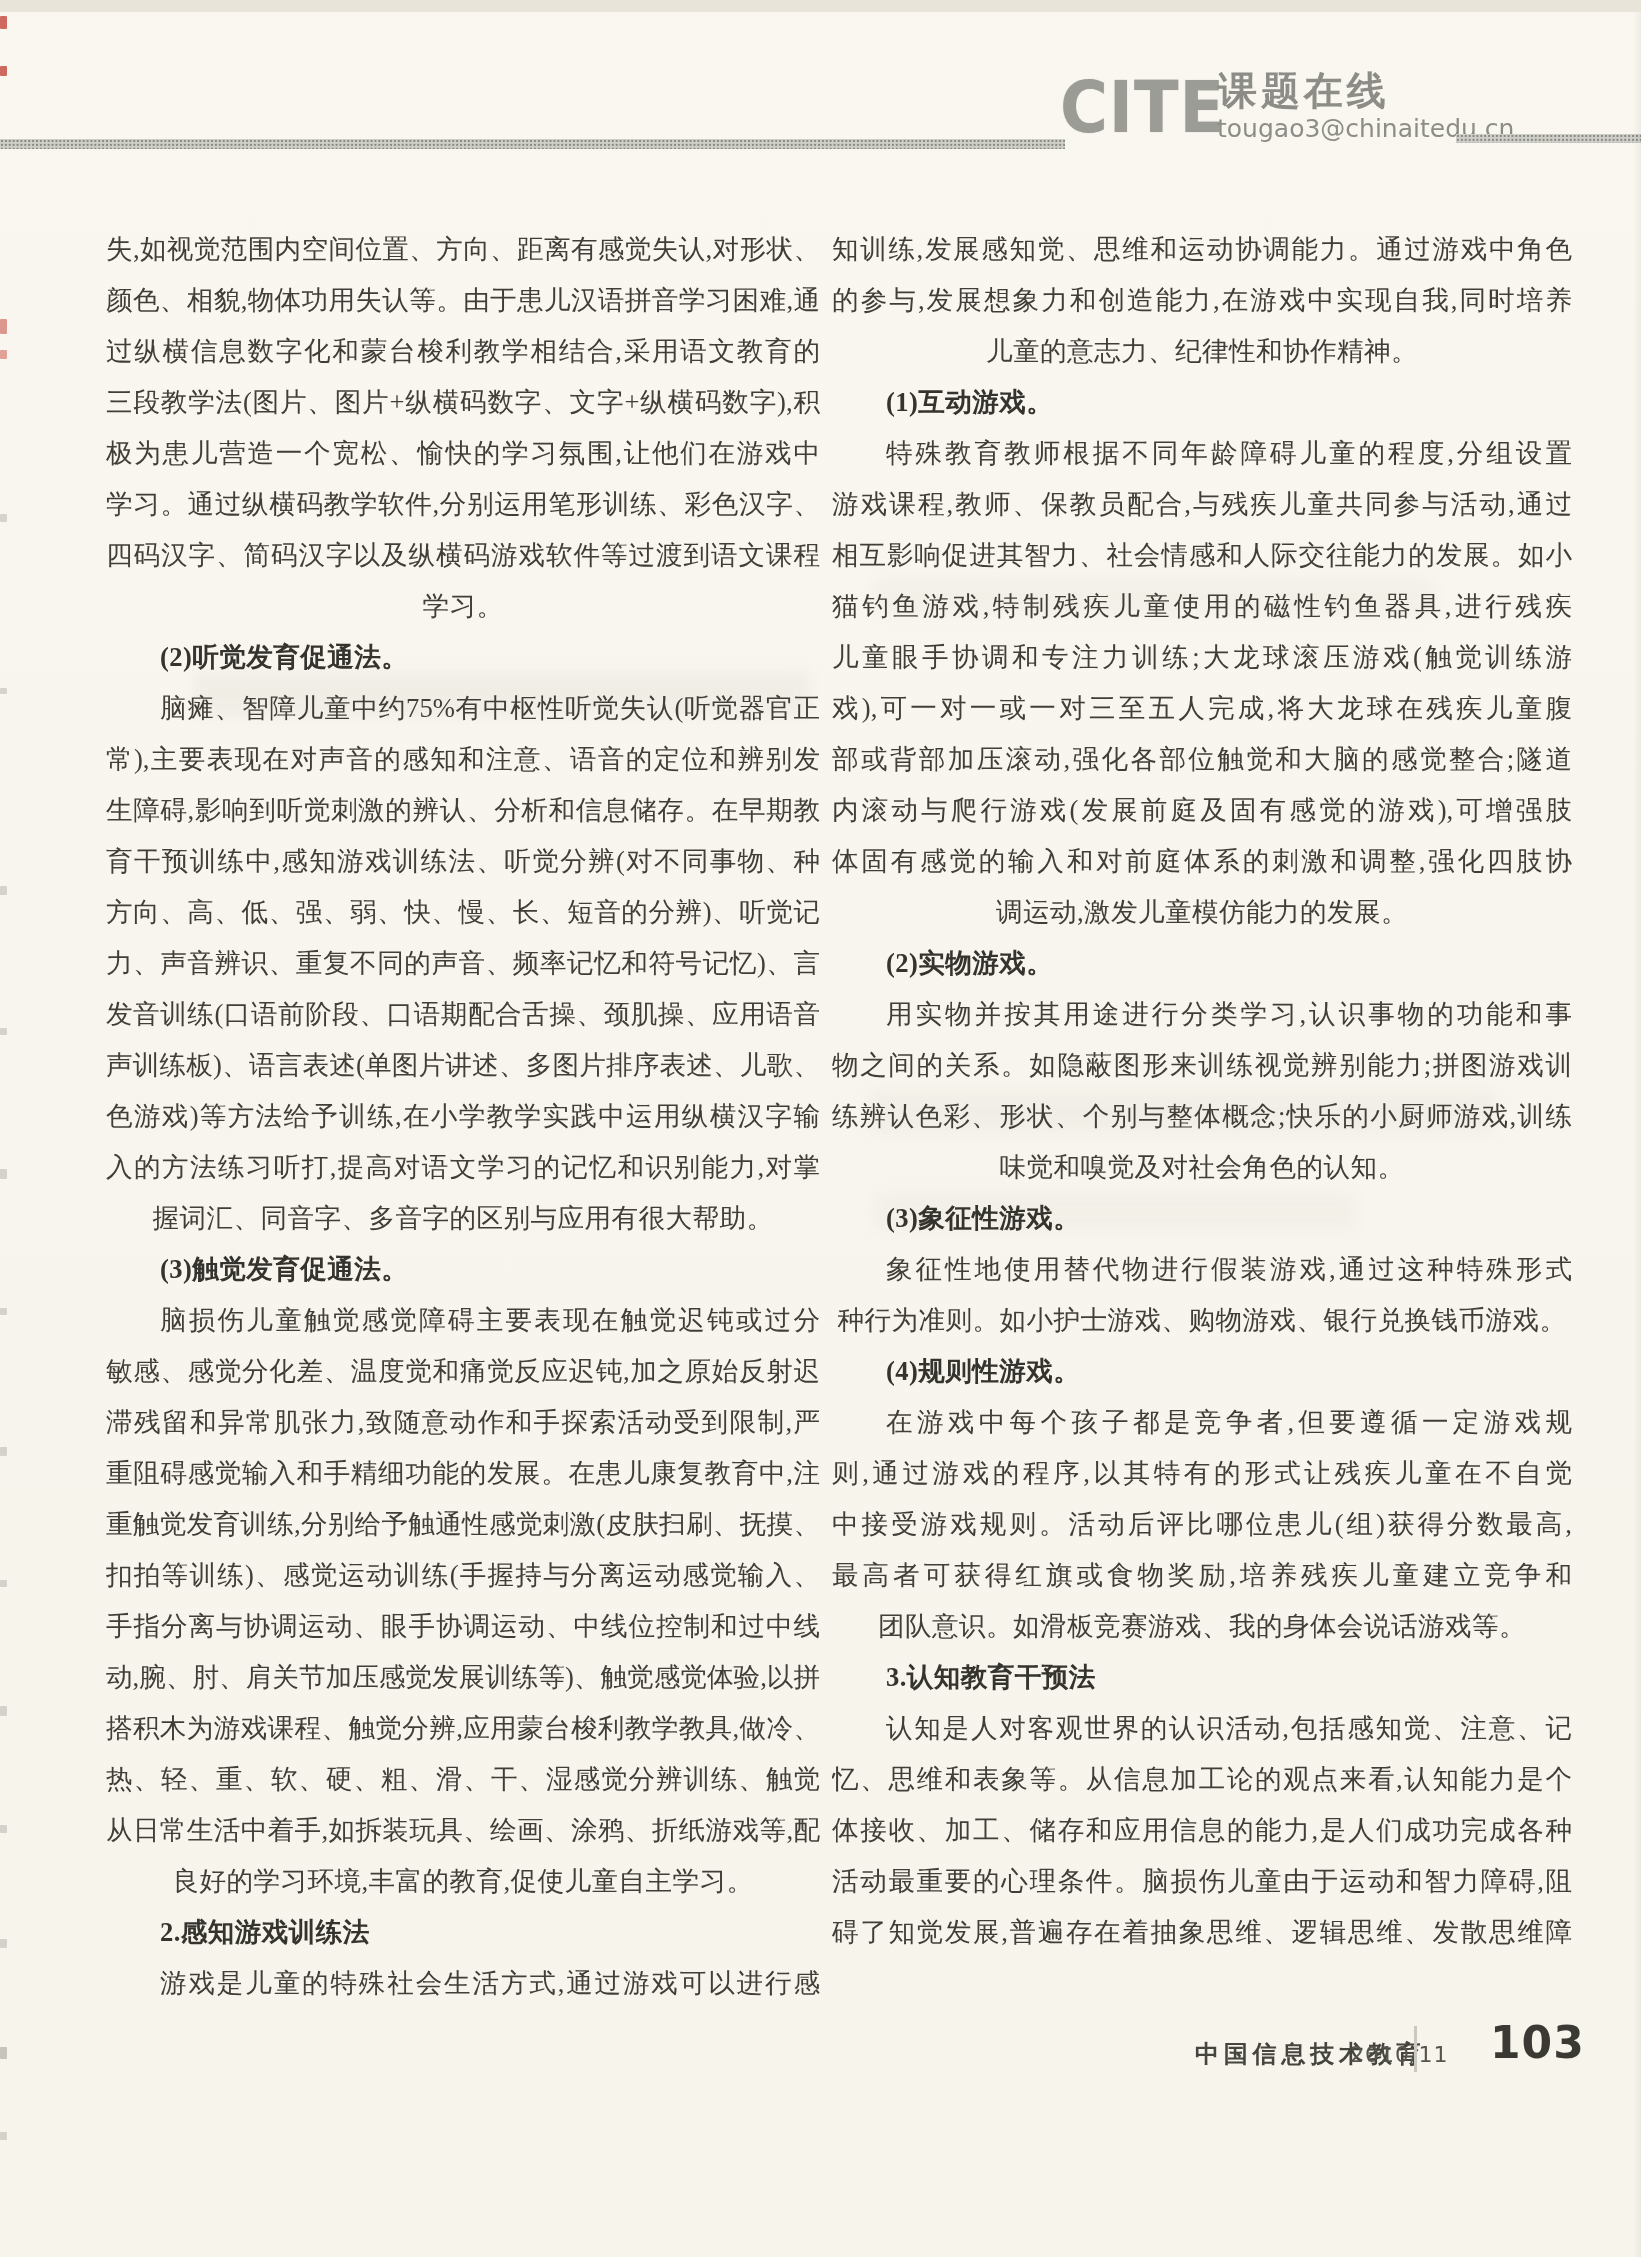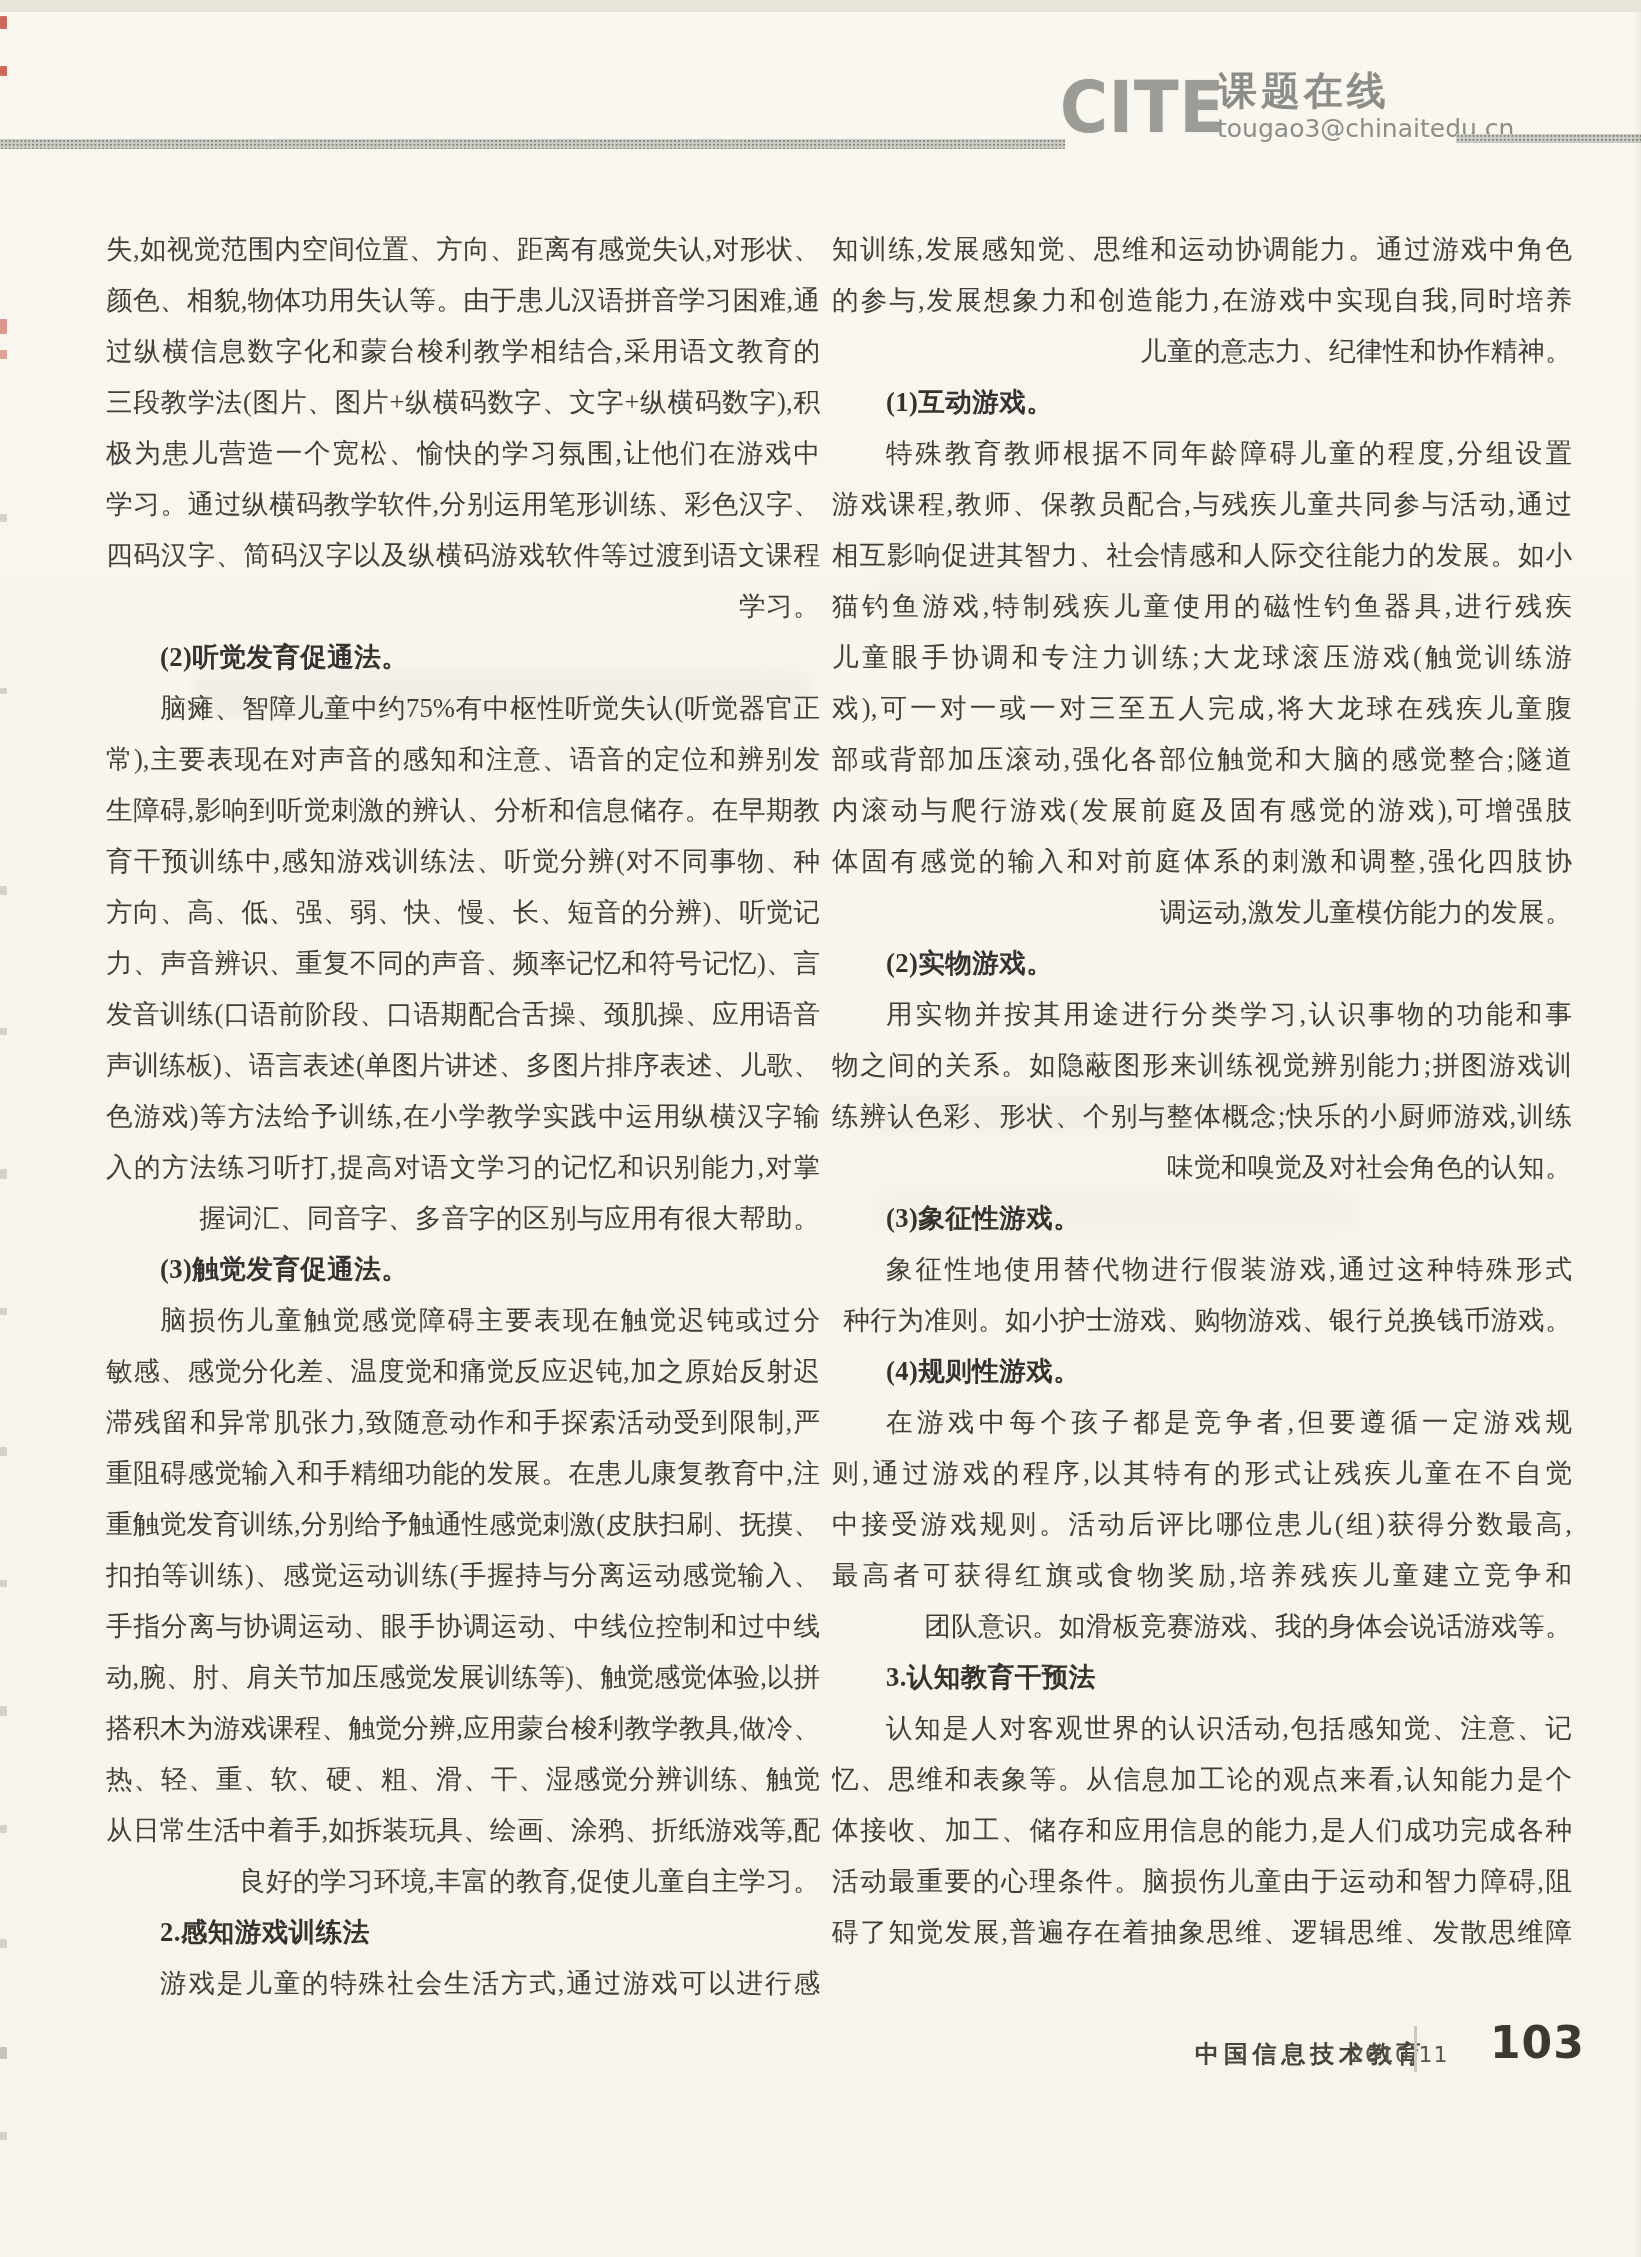--- a/index.html
+++ b/index.html
@@ -51,21 +51,21 @@
     height:51px; line-height:51px;
     font-size:26.6px; color:#403e38;
     overflow:hidden; letter-spacing:0.4px;
   }
   .line.mid, .line.first {
     text-align:justify;
     text-align-last:justify;
     letter-spacing:0;
   }
   .line.first   { text-indent:54px; }
-  .line.last    { text-align:right; }
+  .line.last    { text-align:center; }
   .line.heading { text-align:left; text-indent:54px; font-weight:700; color:#35332e; }
 
   
   .footer-journal {
     position:absolute; left:1195px; top:2028px;
     font-family:"DejaVu Sans","Liberation Sans",sans-serif;
     font-size:24px; line-height:29px; letter-spacing:4.8px;
     font-weight:600; color:#45443e;text-align:right;
   }
   .footer-issue {

